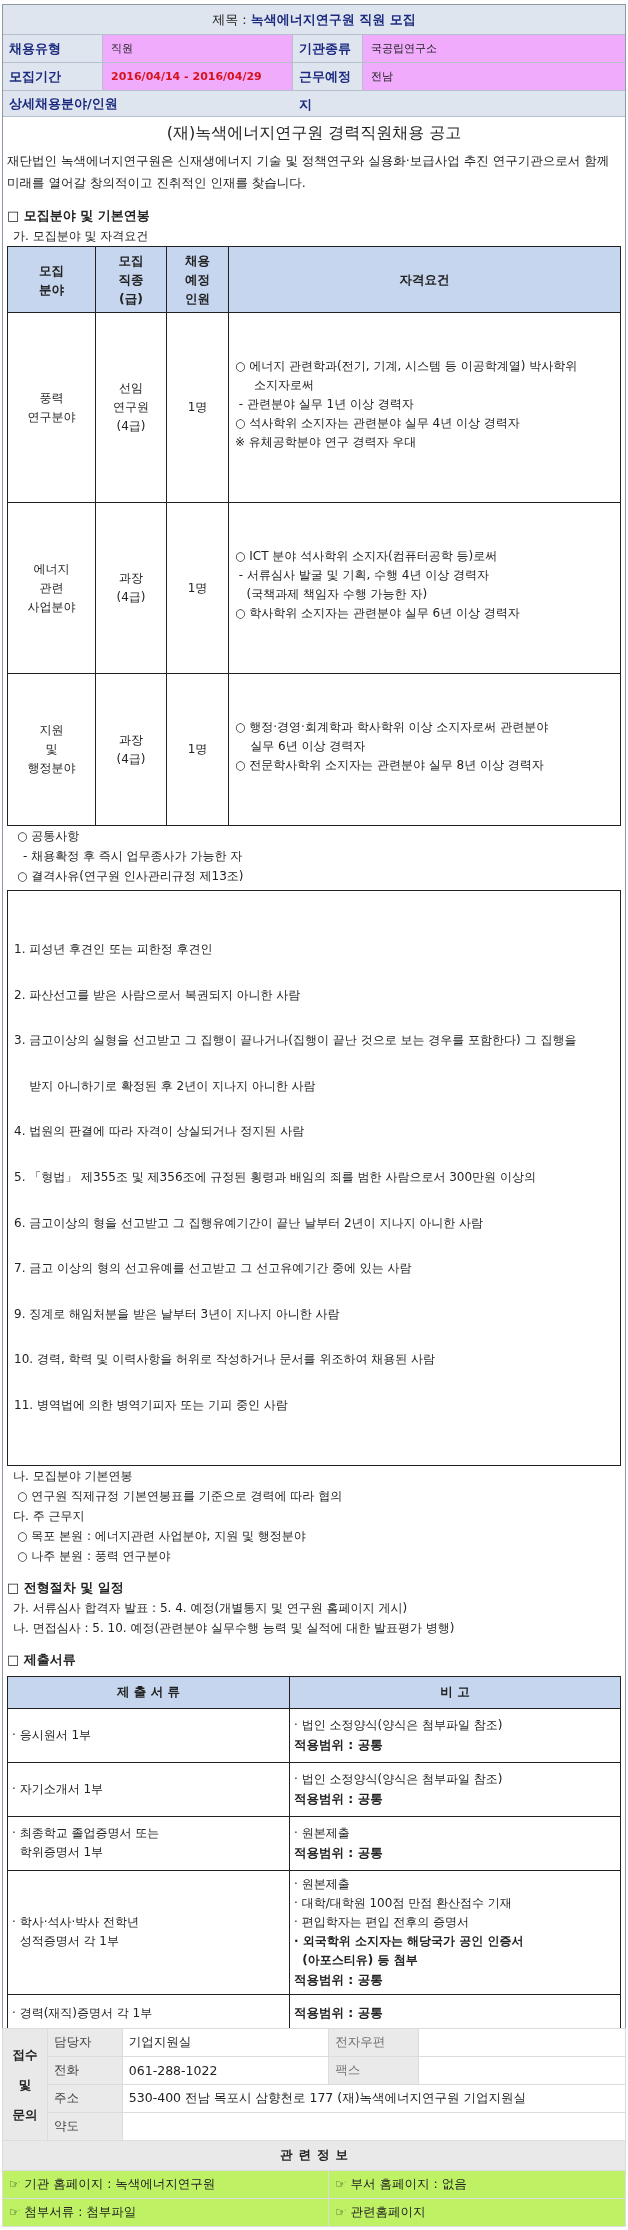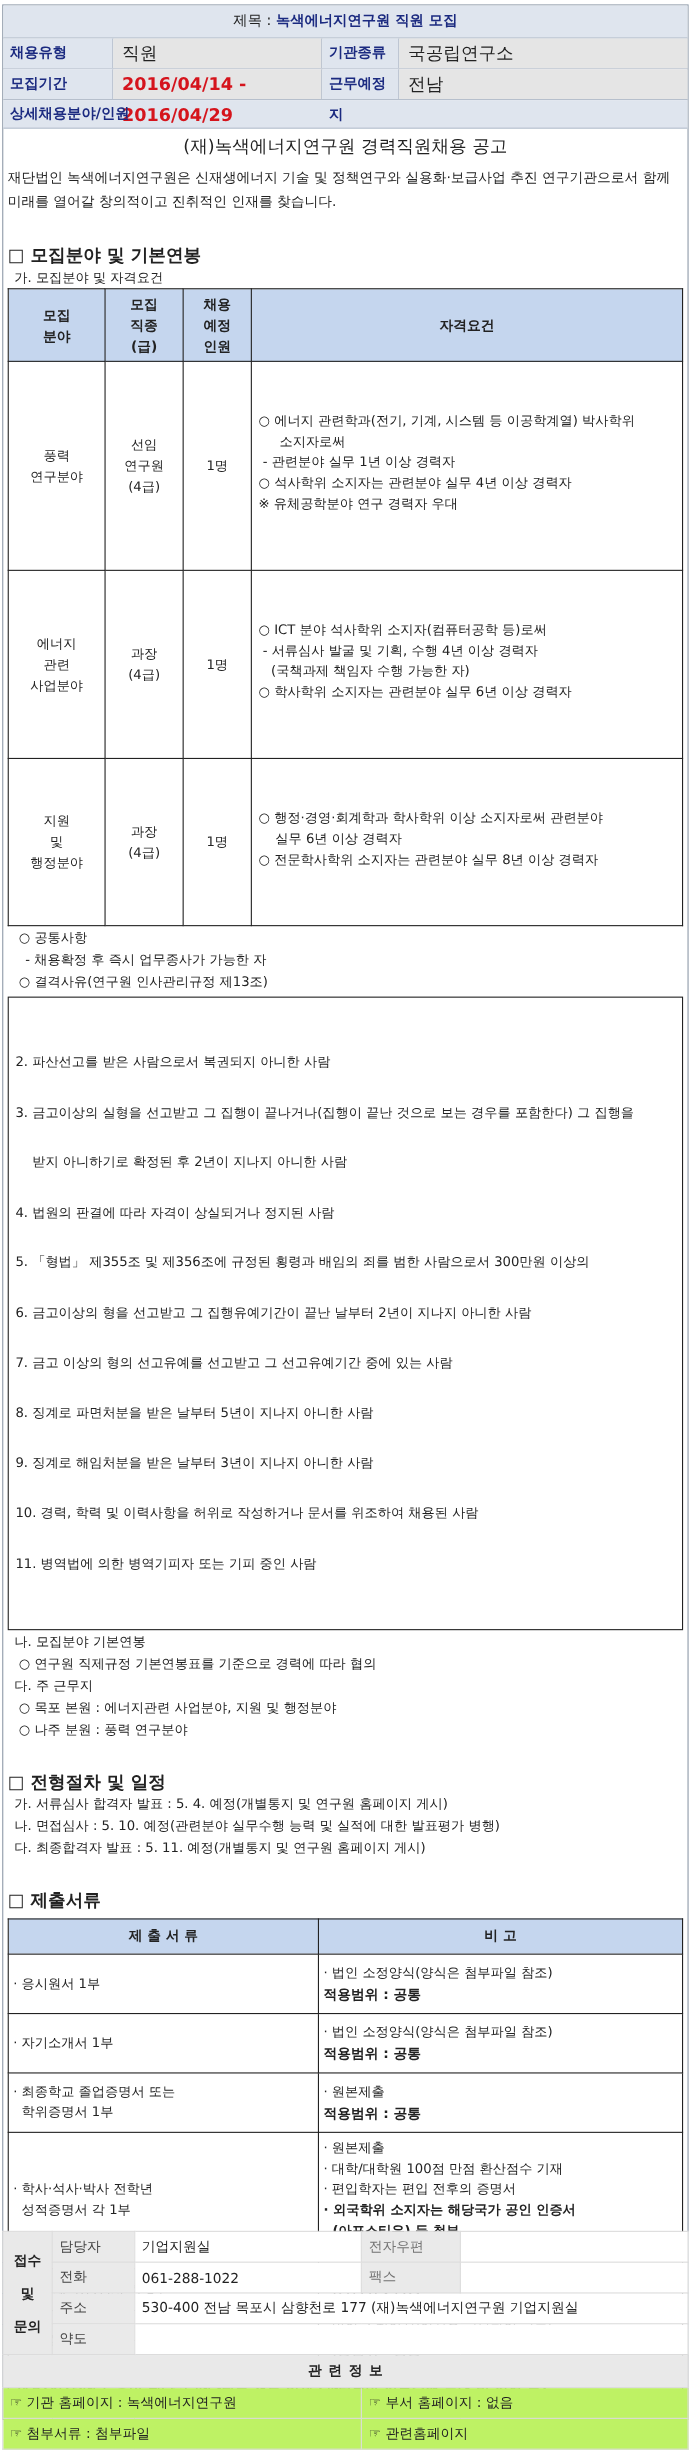--- a/index.html
+++ b/index.html
@@ -2,31 +2,31 @@
 <html><head>
 <meta charset="utf-8">
 <style>
   * { box-sizing: border-box; margin: 0; padding: 0; }
   body { width: 628px; height: 2230px; background: #ffffff; font-family: "DejaVu Sans", sans-serif; font-size: 12px; color: #222; position: relative; overflow: hidden; }
   .outer { position: absolute; left: 2px; top: 4px; width: 624px; border: 1px solid #8e99a8; border-bottom: 1px solid #8e99a8; }
   .hdr-title { height: 30px; background: #dfe5ee; border-bottom: 1px solid #b6bfcc; text-align: center; line-height: 30px; font-size: 13px; color: #222; }
   .hdr-title b { color: #1b2a80; }
   .info-row { display: flex; height: 28px; border-bottom: 1px solid #b6bfcc; }
   .info-row .lbl { background: #dfe5ee; color: #1b2a80; font-weight: bold; font-size: 13px; padding-left: 6px; line-height: 28px; }
-  .info-row .val { background: #e5e5e5; padding-left: 8px; line-height: 28px; font-size: 16px; }
+  .info-row .val { background: #f0abfc; padding-left: 8px; line-height: 28px; font-size: 11px; }
   .l1 { width: 100px; border-right: 1px solid #b6bfcc; }
   .v1 { width: 190px; border-right: 1px solid #b6bfcc; }
   .l2 { width: 70px; border-right: 1px solid #b6bfcc; }
   .v2 { flex: 1; }
   .red { color: #d5141c; font-weight: bold; }
   .sub-hdr { height: 26px; background: #dfe5ee; border-bottom: 1px solid #b6bfcc; color: #1b2a80; font-weight: bold; font-size: 13px; line-height: 26px; padding-left: 6px; }
   .content { padding: 0 4px; }
   .main-title { text-align: center; font-size: 16px; padding: 6px 0 6px; }
   .para { font-size: 12.5px; line-height: 22px; }
-  .sec { font-weight: bold; font-size: 16px; margin-top: 28px; line-height: 20px; }
+  .sec { font-weight: bold; font-size: 13px; margin-top: 12px; line-height: 20px; }
   .line { font-size: 12px; line-height: 20px; padding-left: 6px; }
   .line2 { font-size: 12px; line-height: 20px; padding-left: 10px; }
   table { border-collapse: collapse; width: 100%; }
   .req td, .req th { border: 1px solid #222; font-size: 12px; }
   .req th { background: #c5d6ee; font-weight: bold; font-size: 12.5px; line-height: 19px; padding: 4px 0; }
   .req td { text-align: center; line-height: 19px; vertical-align: middle; }
   .req td.cond { text-align: left; padding: 6px 6px 12px 6px; vertical-align: top; line-height: 19px; }
   .box { border: 1px solid #222; padding: 14px 6px 14px 6px; margin: 4px 0 0 0; }
   .box div { line-height: 17.6px; font-size: 12px; }
   .docs td, .docs th { border: 1px solid #222; font-size: 12px; }
@@ -129,43 +129,42 @@
         </td>
       </tr>
     </tbody>
       </table>
 
     <div class="line2">○ 공통사항</div>
     <div class="line2" style="padding-left:16px">- 채용확정 후 즉시 업무종사가 가능한 자</div>
     <div class="line2">○ 결격사유(연구원 인사관리규정 제13조)</div>
 
     <div class="box" style="white-space:pre; padding-top:22px; padding-bottom:22px;">
+      <div>1. 피성년 후견인 또는 피한정 후견인</div>
       <div>2. 파산선고를 받은 사람으로서 복권되지 아니한 사람</div>
       <div>3. 금고이상의 실형을 선고받고 그 집행이 끝나거나(집행이 끝난 것으로 보는 경우를 포함한다) 그 집행을</div>
       <div>    받지 아니하기로 확정된 후 2년이 지나지 아니한 사람</div>
       <div>4. 법원의 판결에 따라 자격이 상실되거나 정지된 사람</div>
       <div>5. 「형법」 제355조 및 제356조에 규정된 횡령과 배임의 죄를 범한 사람으로서 300만원 이상의</div>
       <div>6. 금고이상의 형을 선고받고 그 집행유예기간이 끝난 날부터 2년이 지나지 아니한 사람</div>
       <div>7. 금고 이상의 형의 선고유예를 선고받고 그 선고유예기간 중에 있는 사람</div>
-      <div>8. 징계로 파면처분을 받은 날부터 5년이 지나지 아니한 사람</div>
       <div>9. 징계로 해임처분을 받은 날부터 3년이 지나지 아니한 사람</div>
       <div>10. 경력, 학력 및 이력사항을 허위로 작성하거나 문서를 위조하여 채용된 사람</div>
       <div>11. 병역법에 의한 병역기피자 또는 기피 중인 사람</div>
     </div>
 
     <div class="line">나. 모집분야 기본연봉</div>
     <div class="line2">○ 연구원 직제규정 기본연봉표를 기준으로 경력에 따라 협의</div>
     <div class="line">다. 주 근무지</div>
     <div class="line2">○ 목포 본원 : 에너지관련 사업분야, 지원 및 행정분야</div>
     <div class="line2">○ 나주 분원 : 풍력 연구분야</div>
 
     <div class="sec">□ 전형절차 및 일정</div>
     <div class="line">가. 서류심사 합격자 발표 : 5. 4. 예정(개별통지 및 연구원 홈페이지 게시)</div>
     <div class="line">나. 면접심사 : 5. 10. 예정(관련분야 실무수행 능력 및 실적에 대한 발표평가 병행)</div>
-    <div class="line">다. 최종합격자 발표 : 5. 11. 예정(개별통지 및 연구원 홈페이지 게시)</div>
 
     <div class="sec" style="margin-bottom:6px">□ 제출서류</div>
     <table class="docs">
       <tbody>
           <tr>
         <th style="width:282px">제 출 서 류</th>
         <th>비 고</th>
       </tr>
       <tr style="height:54px">
         <td>· 응시원서 1부</td>

